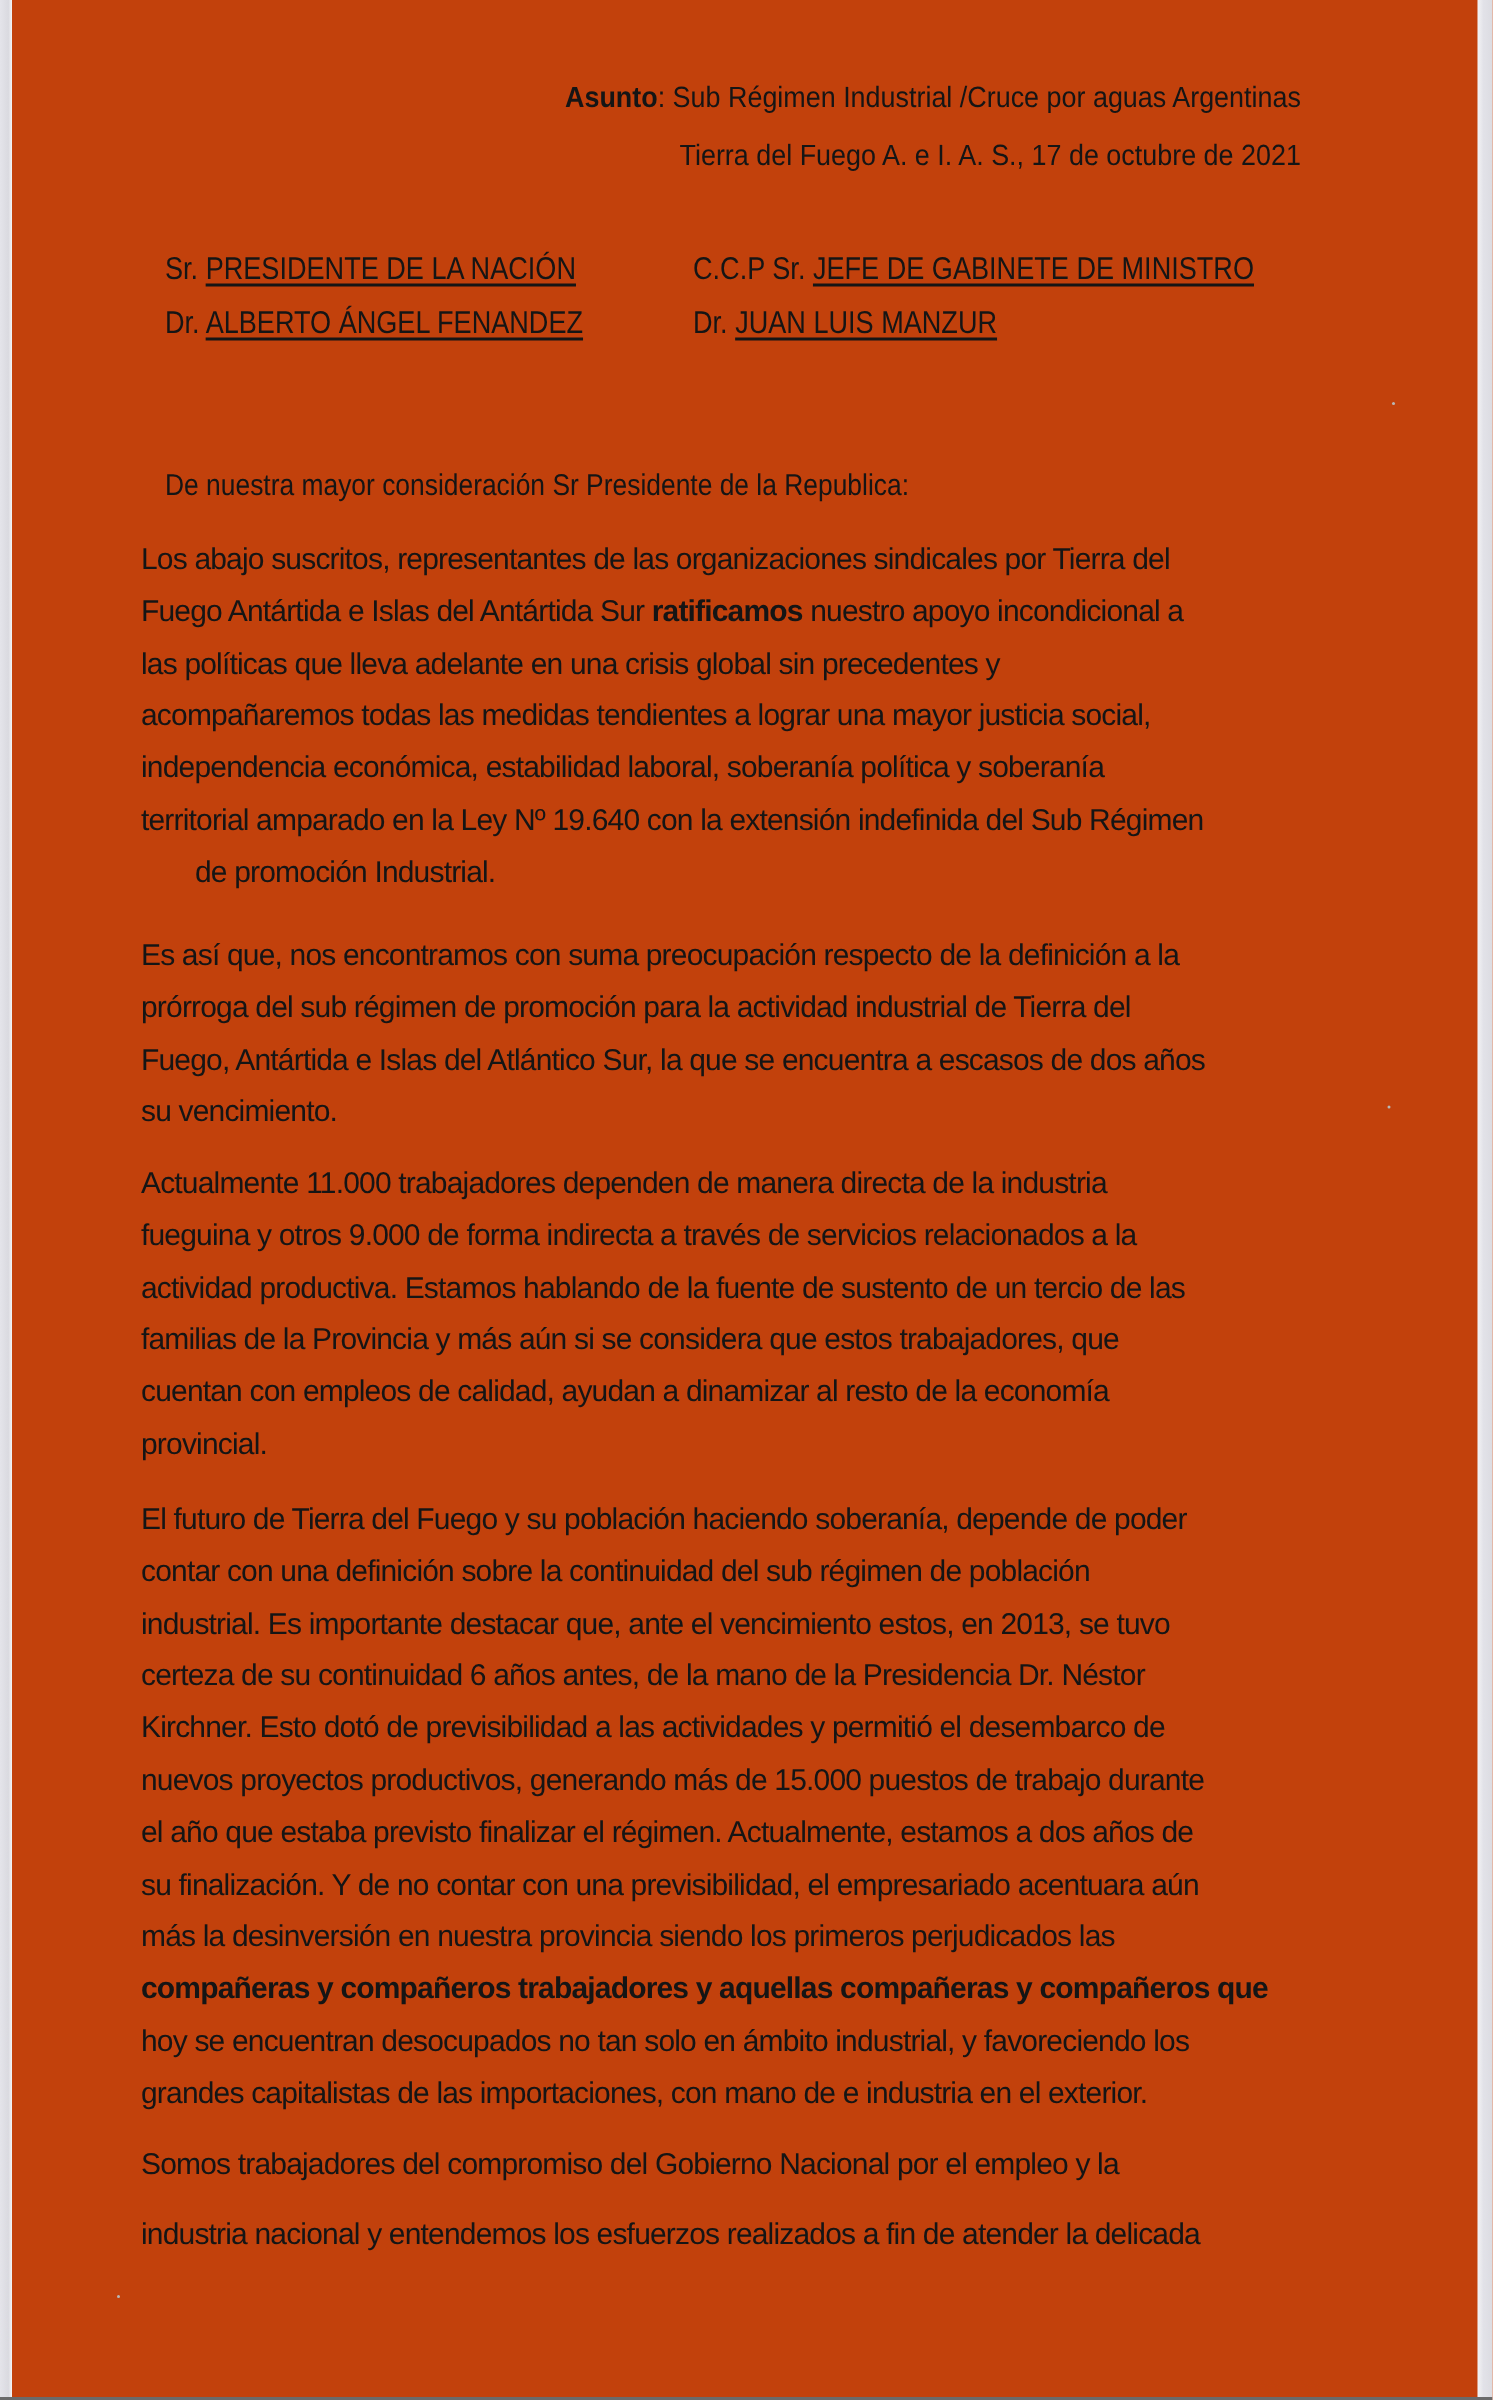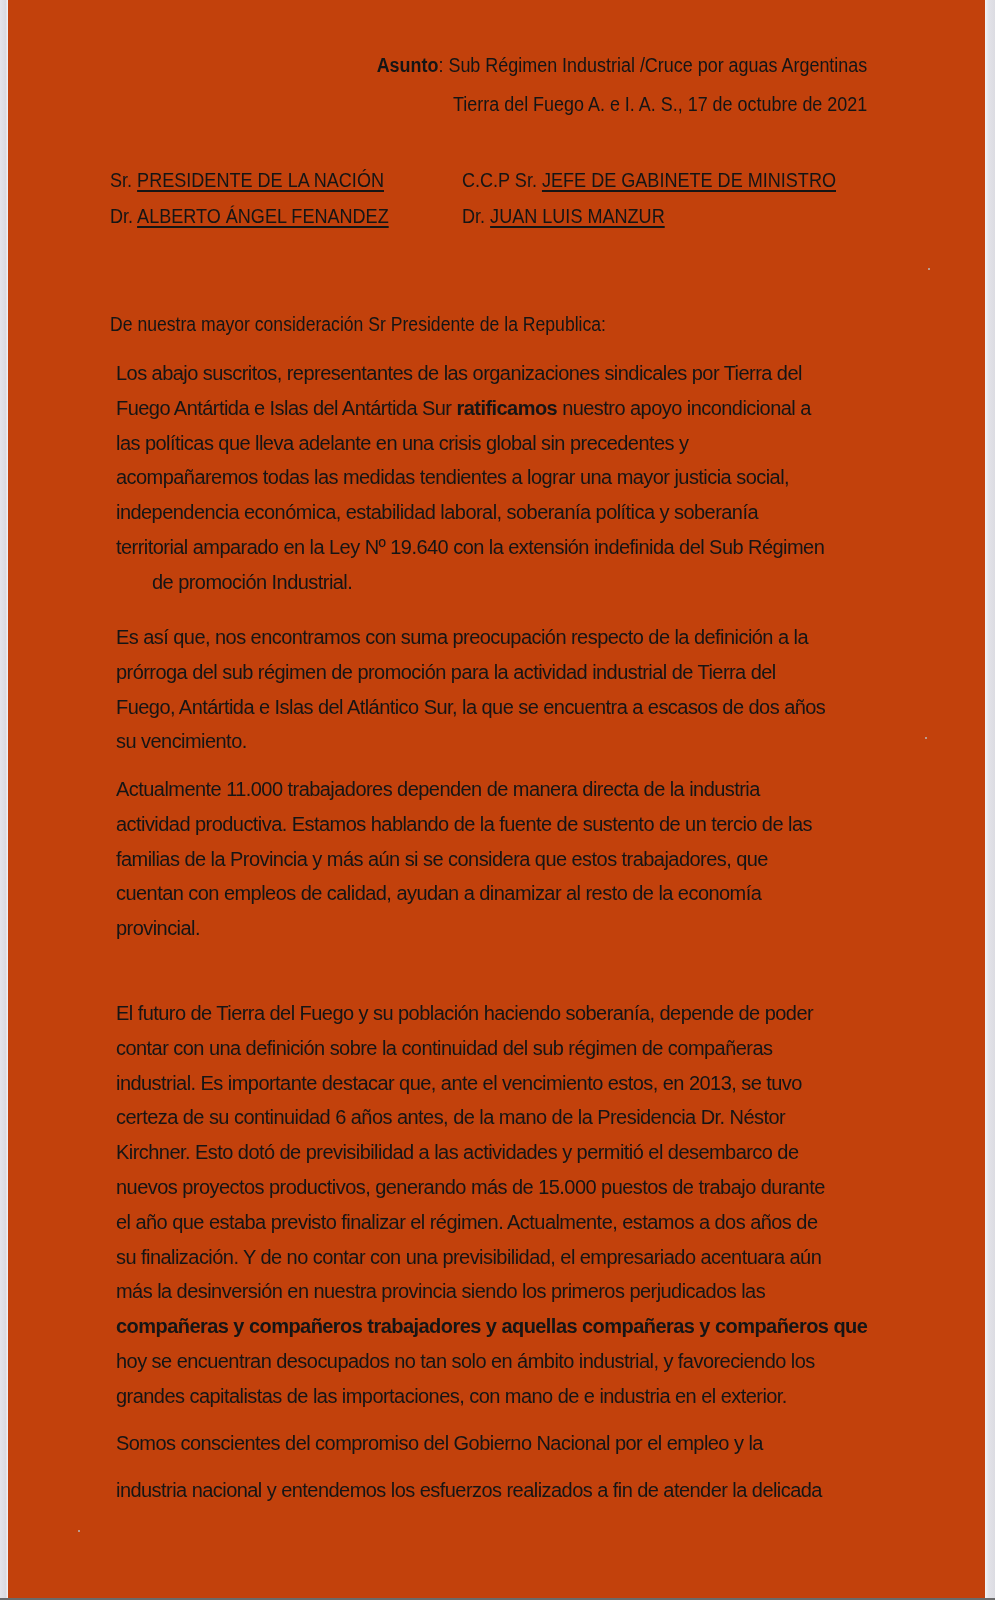--- a/index.html
+++ b/index.html
@@ -81,21 +81,21 @@
     position: absolute;
     left: 110px;
     top: 313px;
     font-size: 20px;
     white-space: nowrap;
     transform: scaleX(0.88);
     transform-origin: left center;
   }
   .body-p {
     position: absolute;
-    left: 116px;
+    left: 94px;
     width: 733px;
     font-size: 20px;
     line-height: 34.8px;
     text-align: justify;
   }
   .body-p .ln {
     display: block;
     white-space: nowrap;
     text-align-last: justify;
     text-align: justify;
@@ -152,41 +152,42 @@
         <span class="ln last"><span class="inner scale" style="display: inline-block; width: auto; white-space: nowrap; transform-origin: left center; margin-left: 36px;">de promoción Industrial.</span></span>
       </div>
     <div class="body-p p2">
         <span class="ln"><span class="inner scale" style="display: inline-block; width: auto; white-space: nowrap; transform-origin: left center; word-spacing: 0px;">Es así que, nos encontramos con suma preocupación respecto de la definición a la</span></span>
         <span class="ln"><span class="inner scale" style="display: inline-block; width: auto; white-space: nowrap; transform-origin: left center; word-spacing: 0px;">prórroga del sub régimen de promoción para la actividad industrial de Tierra del</span></span>
         <span class="ln"><span class="inner scale" style="display: inline-block; width: auto; white-space: nowrap; transform-origin: left center; word-spacing: 0px;">Fuego, Antártida e Islas del Atlántico Sur, la que se encuentra a escasos de dos años</span></span>
         <span class="ln last"><span class="inner scale" style="display: inline-block; width: auto; white-space: nowrap; transform-origin: left center;">su vencimiento.</span></span>
       </div>
     <div class="body-p p3">
         <span class="ln"><span class="inner scale" style="display: inline-block; width: auto; white-space: nowrap; transform-origin: left center; word-spacing: 0px;">Actualmente 11.000 trabajadores dependen de manera directa de la industria</span></span>
+        <span class="ln"><span class="inner scale" style="display: inline-block; width: auto; white-space: nowrap; transform-origin: left center; word-spacing: 0px;">fueguina y otros 9.000 de forma indirecta a través de servicios relacionados a la</span></span>
         <span class="ln"><span class="inner scale" style="display: inline-block; width: auto; white-space: nowrap; transform-origin: left center; word-spacing: 0px;">actividad productiva. Estamos hablando de la fuente de sustento de un tercio de las</span></span>
         <span class="ln"><span class="inner scale" style="display: inline-block; width: auto; white-space: nowrap; transform-origin: left center; word-spacing: 0px;">familias de la Provincia y más aún si se considera que estos trabajadores, que</span></span>
         <span class="ln"><span class="inner scale" style="display: inline-block; width: auto; white-space: nowrap; transform-origin: left center; word-spacing: 0px;">cuentan con empleos de calidad, ayudan a dinamizar al resto de la economía</span></span>
         <span class="ln last"><span class="inner scale" style="display: inline-block; width: auto; white-space: nowrap; transform-origin: left center;">provincial.</span></span>
       </div>
     <div class="body-p p4">
         <span class="ln"><span class="inner scale" style="display: inline-block; width: auto; white-space: nowrap; transform-origin: left center; word-spacing: 0px;">El futuro de Tierra del Fuego y su población haciendo soberanía, depende de poder</span></span>
-        <span class="ln"><span class="inner scale" style="display: inline-block; width: auto; white-space: nowrap; transform-origin: left center; word-spacing: 0px;">contar con una definición sobre la continuidad del sub régimen de compañeras</span></span>
+        <span class="ln"><span class="inner scale" style="display: inline-block; width: auto; white-space: nowrap; transform-origin: left center; word-spacing: 0px;">contar con una definición sobre la continuidad del sub régimen de población</span></span>
         <span class="ln"><span class="inner scale" style="display: inline-block; width: auto; white-space: nowrap; transform-origin: left center; word-spacing: 0px;">industrial. Es importante destacar que, ante el vencimiento estos, en 2013, se tuvo</span></span>
         <span class="ln"><span class="inner scale" style="display: inline-block; width: auto; white-space: nowrap; transform-origin: left center; word-spacing: 0px;">certeza de su continuidad 6 años antes, de la mano de la Presidencia Dr. Néstor</span></span>
         <span class="ln"><span class="inner scale" style="display: inline-block; width: auto; white-space: nowrap; transform-origin: left center; word-spacing: 0px;">Kirchner. Esto dotó de previsibilidad a las actividades y permitió el desembarco de</span></span>
         <span class="ln"><span class="inner scale" style="display: inline-block; width: auto; white-space: nowrap; transform-origin: left center; word-spacing: 0px;">nuevos proyectos productivos, generando más de 15.000 puestos de trabajo durante</span></span>
         <span class="ln"><span class="inner scale" style="display: inline-block; width: auto; white-space: nowrap; transform-origin: left center; word-spacing: 0px;">el año que estaba previsto finalizar el régimen. Actualmente, estamos a dos años de</span></span>
         <span class="ln"><span class="inner scale" style="display: inline-block; width: auto; white-space: nowrap; transform-origin: left center; word-spacing: 0px;">su finalización. Y de no contar con una previsibilidad, el empresariado acentuara aún</span></span>
         <span class="ln"><span class="inner scale" style="display: inline-block; width: auto; white-space: nowrap; transform-origin: left center; word-spacing: 0px;">más la desinversión en nuestra provincia siendo los primeros perjudicados las</span></span>
         <span class="ln"><span class="inner scale" style="display: inline-block; width: auto; white-space: nowrap; transform-origin: left center; word-spacing: 0px; font-weight: bold;">compañeras y compañeros trabajadores y aquellas compañeras y compañeros que</span></span>
         <span class="ln"><span class="inner scale" style="display: inline-block; width: auto; white-space: nowrap; transform-origin: left center; word-spacing: 0px;">hoy se encuentran desocupados no tan solo en ámbito industrial, y favoreciendo los</span></span>
         <span class="ln last"><span class="inner scale" style="display: inline-block; width: auto; white-space: nowrap; transform-origin: left center;">grandes capitalistas de las importaciones, con mano de e industria en el exterior.</span></span>
       </div>
     <div class="body-p p5">
-        <span class="ln"><span class="inner scale" style="display: inline-block; width: auto; white-space: nowrap; transform-origin: left center; word-spacing: 0px;">Somos conscientes del compromiso del Gobierno Nacional por el empleo y la</span></span>
+        <span class="ln"><span class="inner scale" style="display: inline-block; width: auto; white-space: nowrap; transform-origin: left center; word-spacing: 0px;">Somos trabajadores del compromiso del Gobierno Nacional por el empleo y la</span></span>
         <span class="ln last"><span class="inner scale" style="display: inline-block; width: auto; white-space: nowrap; transform-origin: left center; margin-top: 12px;">industria nacional y entendemos los esfuerzos realizados a fin de atender la delicada</span></span>
       </div>
 
     <div class="speck" style="left:928px; top:268px;"></div>
     <div class="speck" style="left:925px; top:737px;"></div>
     <div class="speck" style="left:78px; top:1530px;"></div>
   </div>
 </div>
 
 </body></html>

